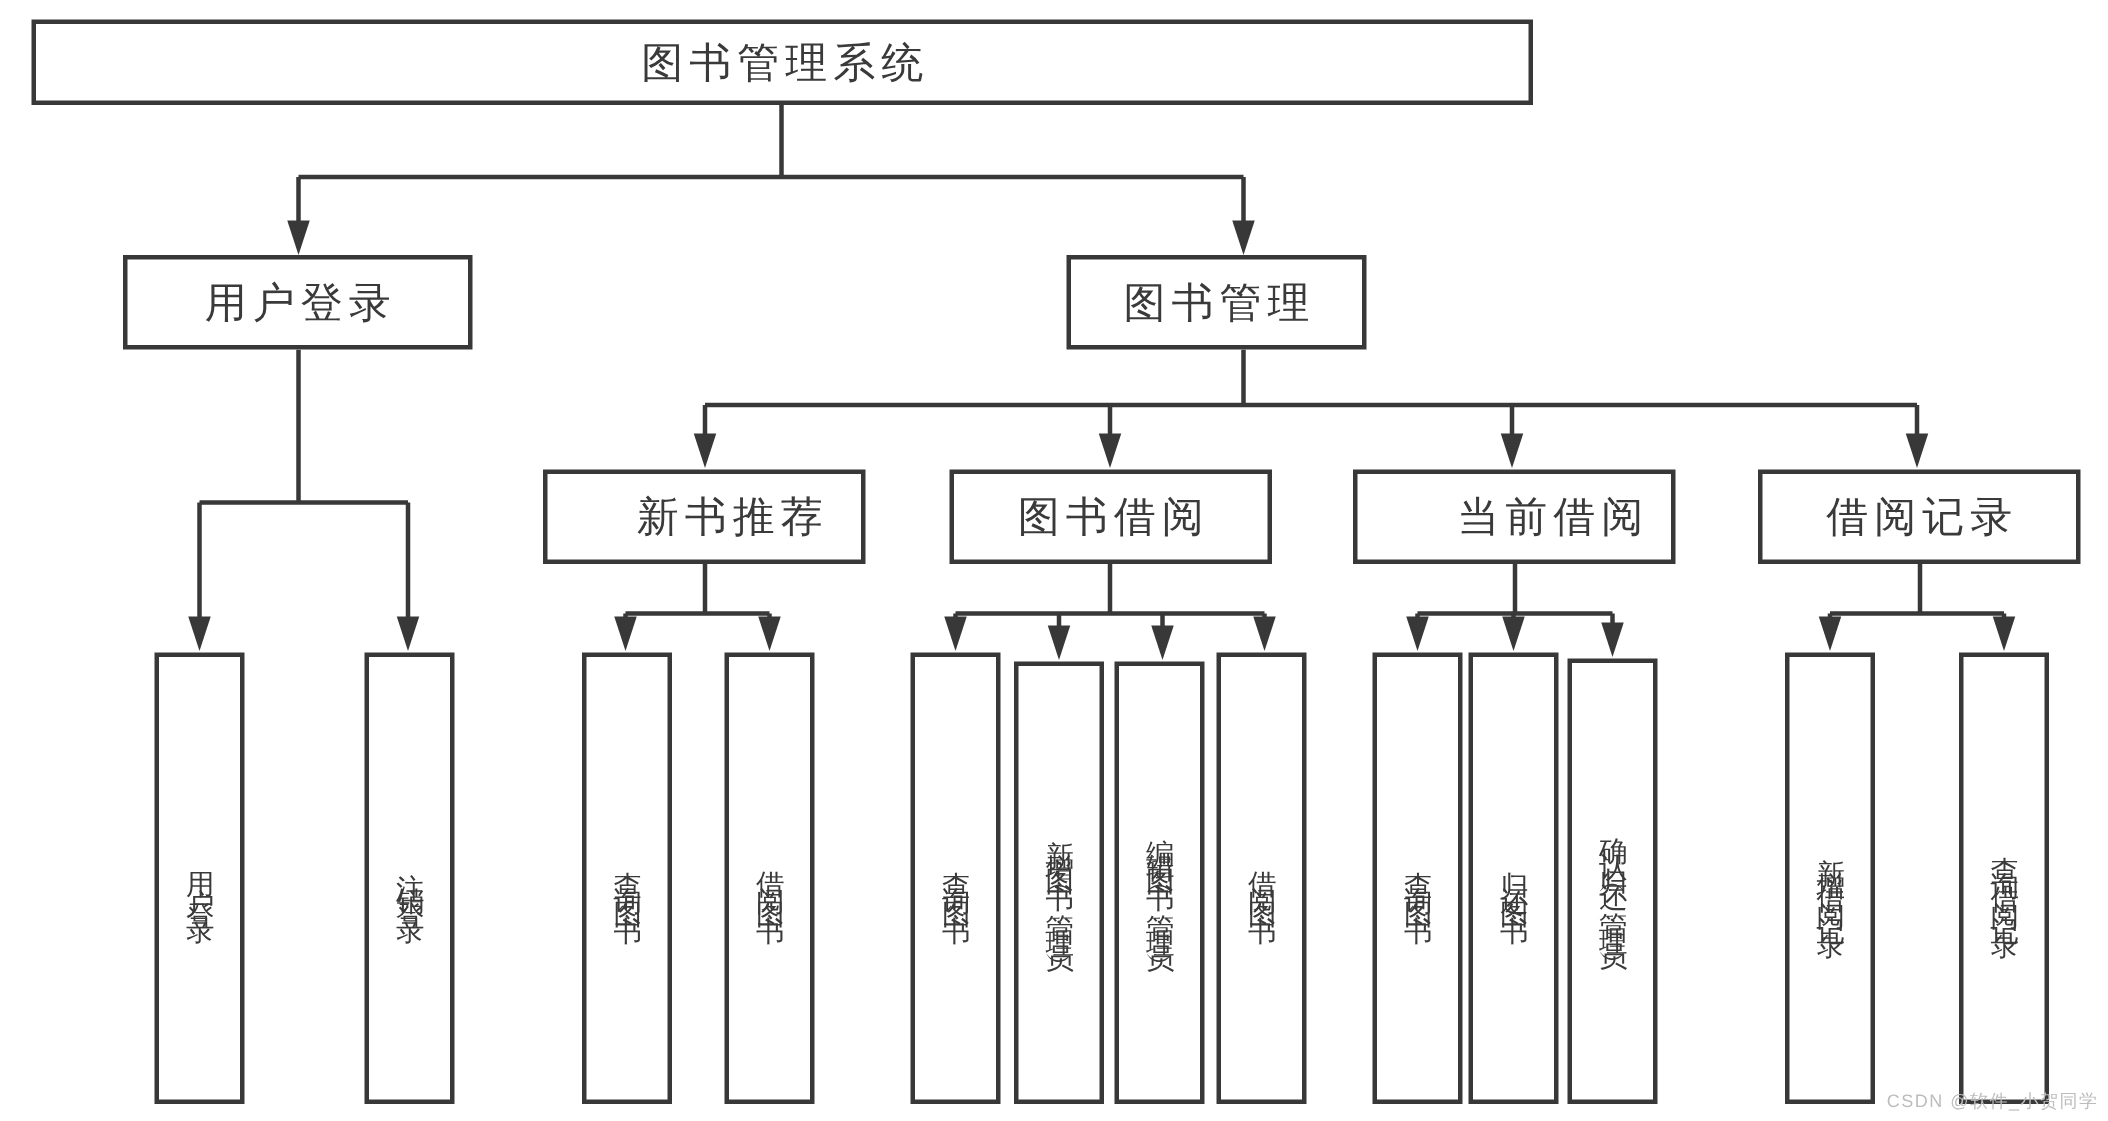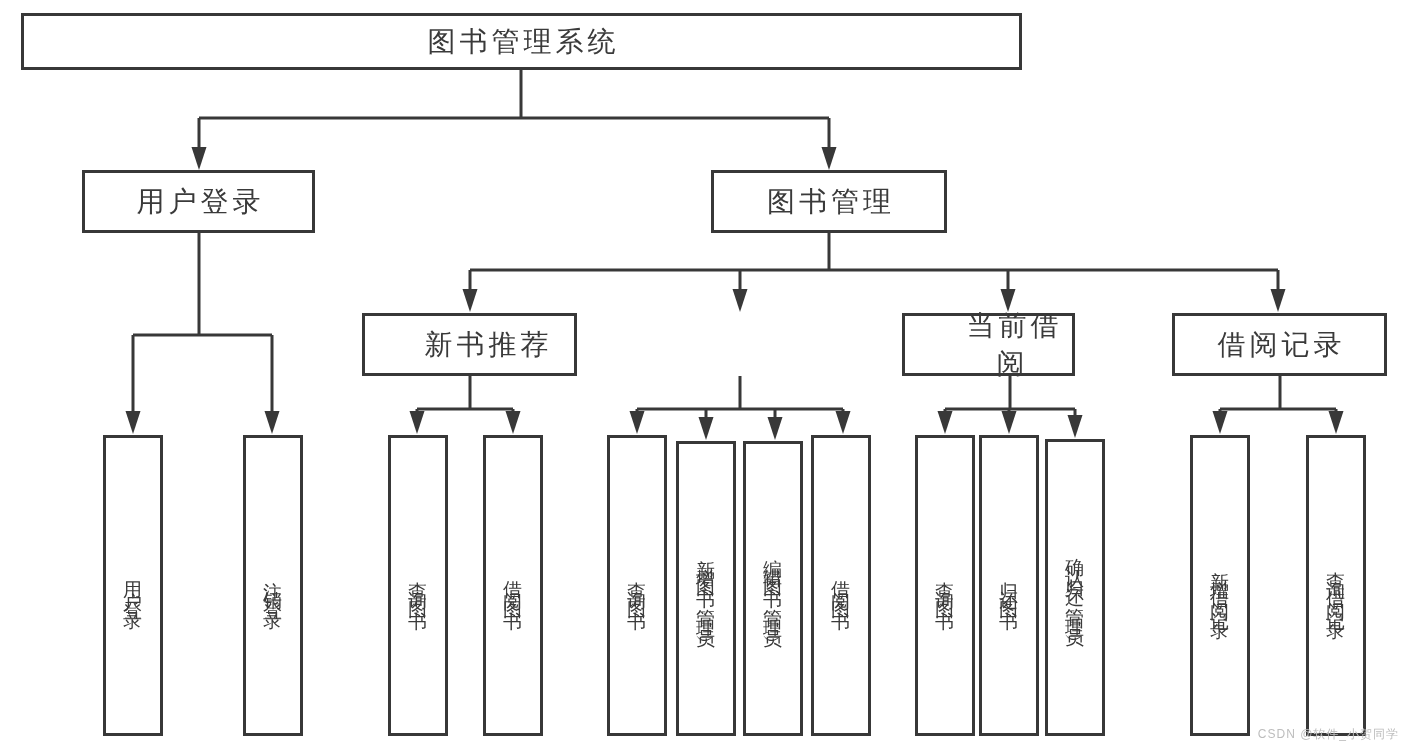--- a/index.html
+++ b/index.html
@@ -96,24 +96,25 @@
     <polygon class="arrowhead" points="1067.5,415 1082.5,415 1075,438"></polygon>
 
     <path class="edge" d="M1280 376 V409 M1220 409 H1336 M1220 409 V414 M1336 409 V414"></path>
     <polygon class="arrowhead" points="1212.5,411 1227.5,411 1220,434"></polygon>
     <polygon class="arrowhead" points="1328.5,411 1343.5,411 1336,434"></polygon>
   </svg>
 
   <div class="node h" style="left:21px; top:13px; width:1001px; height:57px;">图书管理系统</div>
 
   <div class="node h" style="left:82px; top:170px; width:233px; height:63px;">用户登录</div>
-  <div class="node h" style="left:711px; top:170px; width:236px; height:63px;">图书管理</div>
+  <div class="node h" style="left:711px; top:170px; width:200px; height:63px;">图书管理</div>
 
   <div class="node h" style="left:362px; top:313px; width:215px; height:63px;padding-left:34px;">新书推荐</div>
-  <div class="node h" style="left:902px; top:313px; width:173px; height:63px;padding-left:48px;">当前借阅</div>
+  <div class="node h" style="left:633px; top:313px; width:215px; height:63px;">图书借阅</div>
+  <div class="node h" style="left:902px; top:313px; width:215px; height:63px;padding-left:48px;">当前借阅</div>
   <div class="node h" style="left:1172px; top:313px; width:215px; height:63px;">借阅记录</div>
 
   <div class="node v" style="left:103px; top:435px; width:60px; height:301px;">用户登录</div>
   <div class="node v" style="left:243px; top:435px; width:60px; height:301px;">注销登录</div>
 
   <div class="node v" style="left:388px; top:435px; width:60px; height:301px;">查询图书</div>
   <div class="node v" style="left:483px; top:435px; width:60px; height:301px;">借阅图书</div>
 
   <div class="node v" style="left:607px; top:435px; width:60px; height:301px;">查询图书</div>
   <div class="node v" style="left:676px; top:441px; width:60px; height:295px;">新增图书（管理员）</div>

